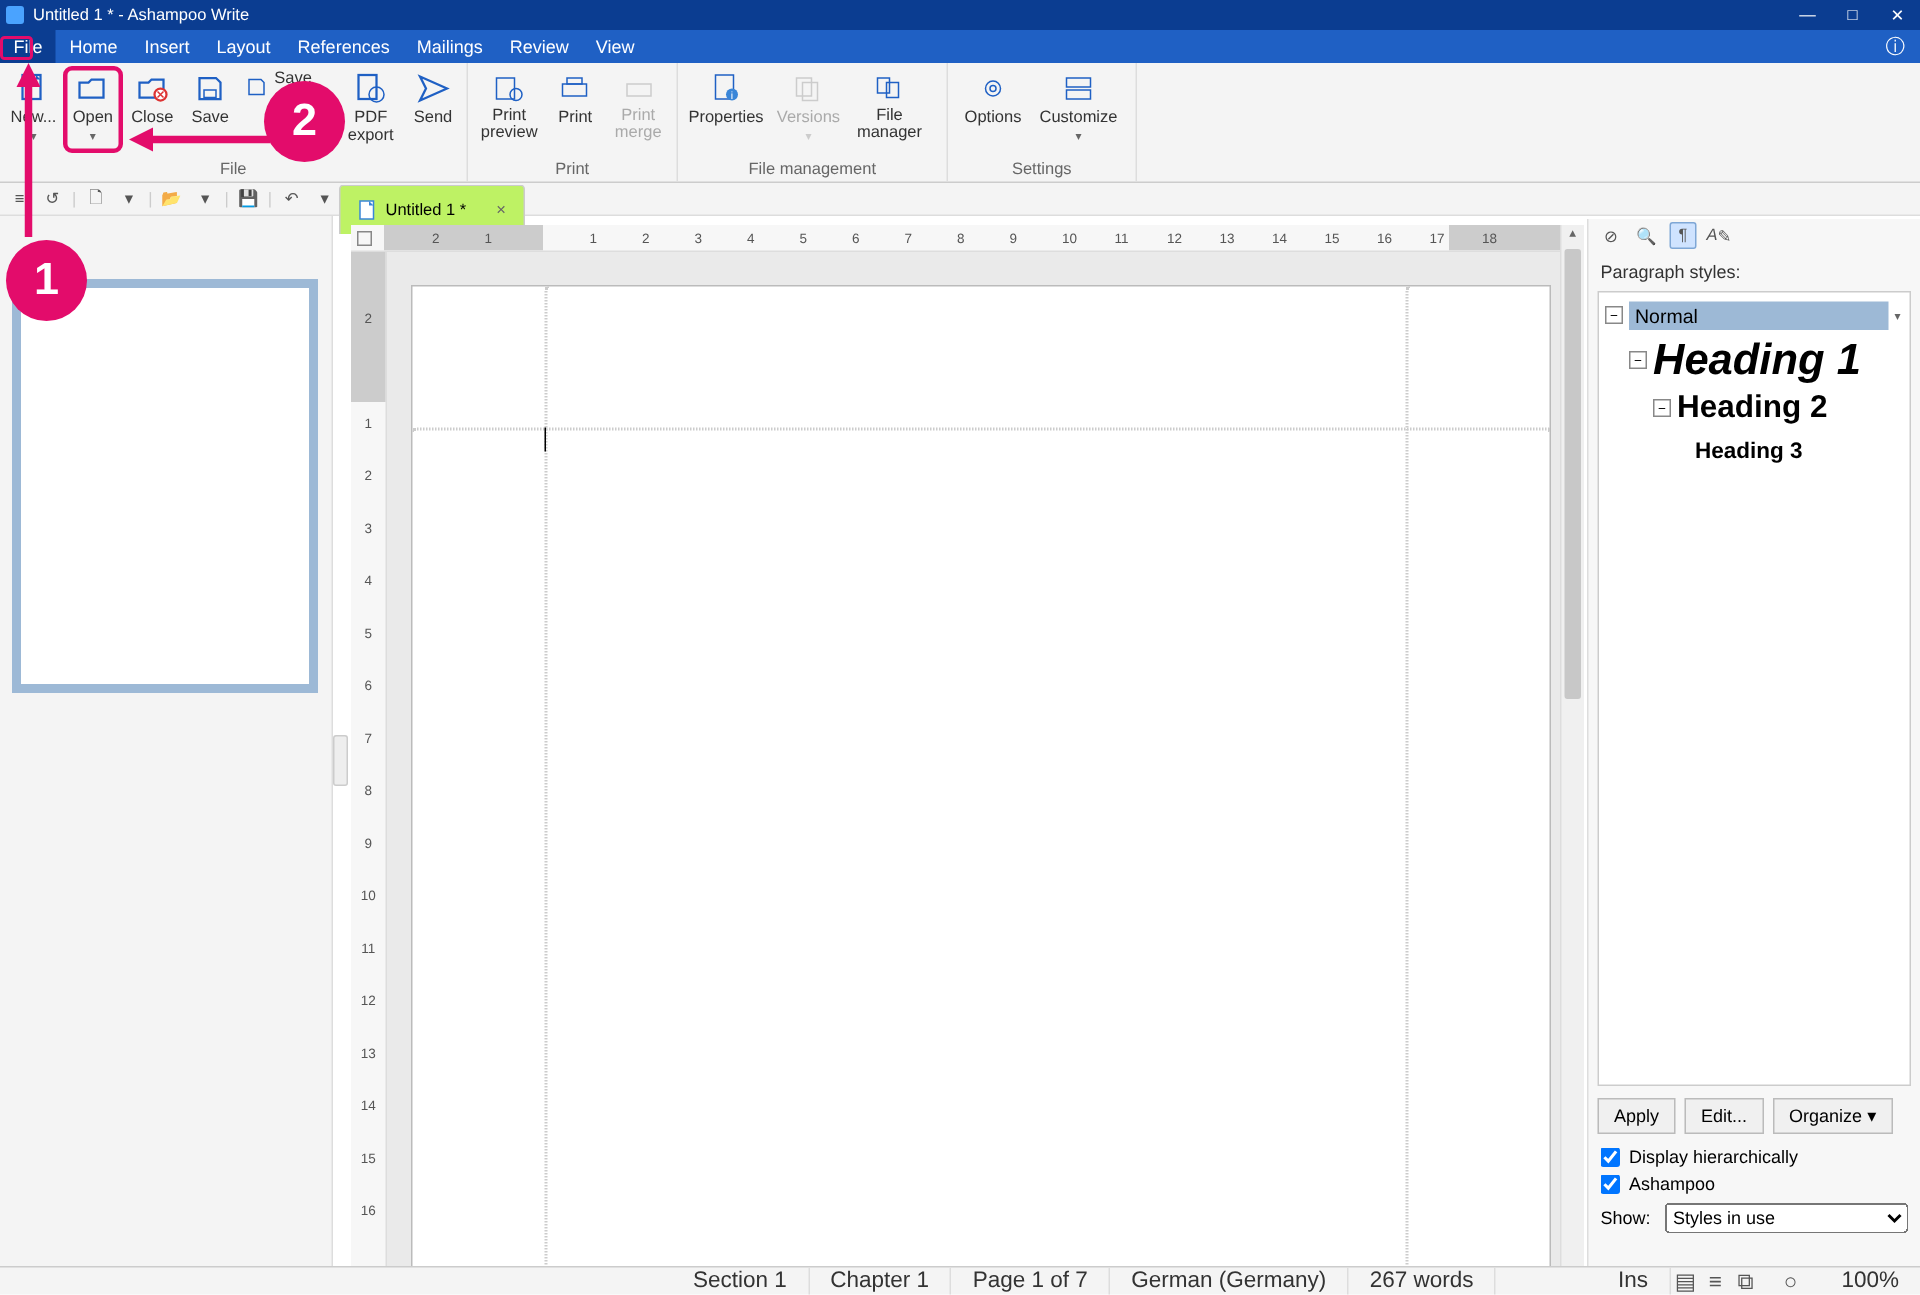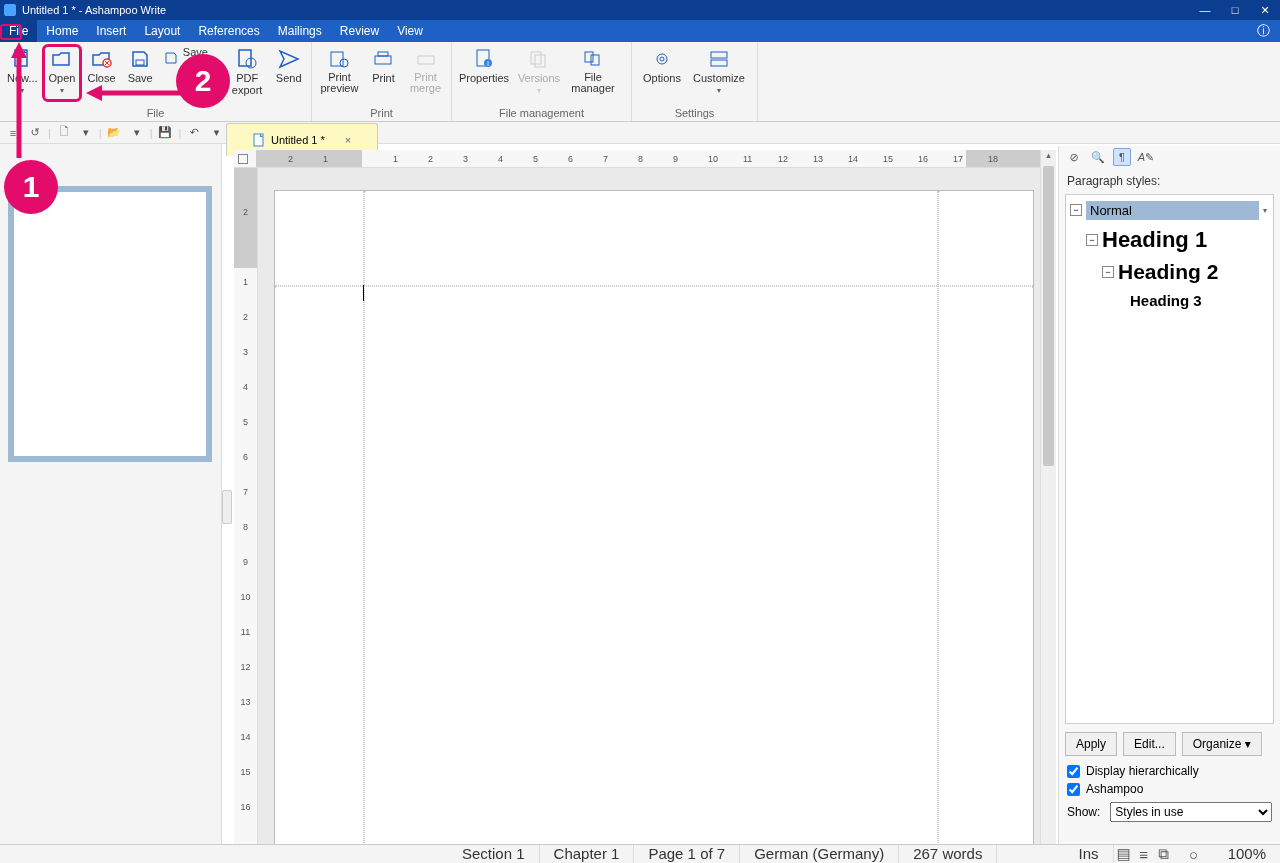--- a/index.html
+++ b/index.html
@@ -20,21 +20,21 @@
 .ribbon .bigbtn { display: flex; flex-direction: column; align-items: center; justify-content: flex-start; width: 50px; padding: 2px 0; font-size: 11px; color: #333; text-align: center; cursor: pointer; }
 .ribbon .bigbtn .ico { width: 24px; height: 22px; margin-bottom: 2px; display: flex; align-items: center; justify-content: center; color: #1f60c4; }
 .ribbon .bigbtn.disabled { color: #aaa; }
 .ribbon .smallbtn { display: flex; align-items: center; font-size: 11px; height: 20px; padding: 0 4px; color: #333; cursor: pointer; }
 .ribbon .smallbtn .ico { width: 16px; height: 16px; margin-right: 4px; display: flex; align-items: center; justify-content: center; color: #1f60c4; }
 .caret { font-size: 8px; color: #666; margin-top: 2px; }
 svg { display: block; }
 .qat { height: 22px; background: #f4f4f4; border-bottom: 1px solid #ddd; display: flex; align-items: center; padding: 0 4px; font-size: 11px; gap: 4px; }
 .qat .qbtn { width: 18px; height: 18px; display: flex; align-items: center; justify-content: center; color: #555; cursor: pointer; }
 .tabstrip { position: absolute; left: 226px; top: 128px; height: 22px; display: flex; align-items: center; font-size: 11px; }
-.tabstrip .doctab { display: flex; align-items: center; background: #fef9c3; border: 1px solid #ccc; border-bottom: none; border-radius: 3px 3px 0 0; padding: 2px 26px; height: 33px; }
+.tabstrip .doctab { display: flex; align-items: center; background: #bef264; border: 1px solid #ccc; border-bottom: none; border-radius: 3px 3px 0 0; padding: 2px 12px; height: 33px; }
 .tabstrip .doctab .docicon { width: 12px; height: 14px; margin-right: 6px; }
 .tabstrip .doctab .close { margin-left: 20px; cursor: pointer; color: #666; }
 .workarea { position: absolute; left: 0; top: 144px; right: 0; height: 700px; display: flex; }
 .thumbs { width: 222px; background: #f4f4f4; border-right: 1px solid #ddd; padding: 42px 8px 8px 8px; }
 .thumbs .thumb { width: 204px; height: 276px; border: 6px solid #9db9d6; background: #fff; }
 .splitter-handle { position: absolute; left: 222px; top: 490px; width: 10px; height: 34px; background: #eee; border: 1px solid #ccc; border-radius: 2px; }
 .hruler { position: absolute; left: 234px; top: 150px; right: 224px; height: 18px; background: #f7f7f7; border-bottom: 1px solid #ddd; font-size: 9px; color: #555; display: flex; align-items: center; overflow: hidden; }
 .hruler .tick-major { position: absolute; top: 0; width: 1px; height: 100%; display: flex; align-items: center; }
 .hruler .tick-major span { position: absolute; left: -4px; }
 .hruler .shade { position: absolute; top: 0; bottom: 0; background: #ccc; }
@@ -49,21 +49,21 @@
 .vscroll .thumb { position: absolute; left: 2px; right: 2px; top: 16px; height: 300px; background: #c8c8c8; border-radius: 2px; }
 .sidebar { position: absolute; right: 0; top: 146px; width: 222px; height: 698px; background: #f7f7f7; border-left: 1px solid #ddd; font-size: 12px; }
 .sidebar .sb-icons { height: 22px; display: flex; align-items: center; gap: 6px; padding: 0 6px; }
 .sidebar .sb-icons .sbbtn { width: 18px; height: 18px; display: flex; align-items: center; justify-content: center; font-size: 11px; color: #555; border-radius: 2px; }
 .sidebar .sb-icons .sbbtn.active { background: #cfe3ff; border: 1px solid #7fa7d6; }
 .sidebar .sb-title { padding: 6px 8px 4px 8px; color: #333; font-size: 12px; }
 .sidebar .style-tree { background: #fff; border: 1px solid #ccc; margin: 2px 6px; height: 530px; padding: 2px; font-size: 13px; overflow: auto; }
 .sidebar .style-tree .node { display: flex; align-items: center; height: 26px; }
 .sidebar .style-tree .exp { width: 12px; height: 12px; border: 1px solid #888; font-size: 9px; line-height: 10px; text-align: center; margin-right: 4px; cursor: pointer; }
 .sidebar .style-tree .selected { background: #9db9d6; }
-.sidebar .style-tree .h1 { font-family: Arial; font-weight: bold; font-size: 22px; }
+.sidebar .style-tree .h1 { font-family: Arial; font-weight: bold; font-size: 29px; font-style: italic; }
 .sidebar .style-tree .h2 { font-family: Arial; font-weight: bold; font-size: 21px; }
 .sidebar .style-tree .h3 { font-family: Arial; font-weight: bold; font-size: 15px; }
 .sidebar .btnrow { display: flex; gap: 6px; padding: 6px; }
 .sidebar .btnrow button { font-size: 12px; padding: 4px 10px; background: #f0f0f0; border: 1px solid #bbb; cursor: pointer; }
 .sidebar .chkrow { padding: 2px 8px; font-size: 12px; display: flex; align-items: center; gap: 6px; }
 .sidebar .showrow { padding: 4px 8px; display: flex; align-items: center; gap: 10px; font-size: 12px; }
 .sidebar .showrow select { flex: 1; font-size: 12px; height: 20px; }
 .statusbar { position: absolute; left: 0; bottom: 0; right: 0; height: 19px; background: #f4f4f4; border-top: 1px solid #ccc; display: flex; align-items: center; font-size: 15px; color: #333; }
 .statusbar .cell { padding: 0 14px; border-right: 1px solid #ddd; height: 18px; line-height: 18px; }
 .statusbar .spacer { flex: 1; }

